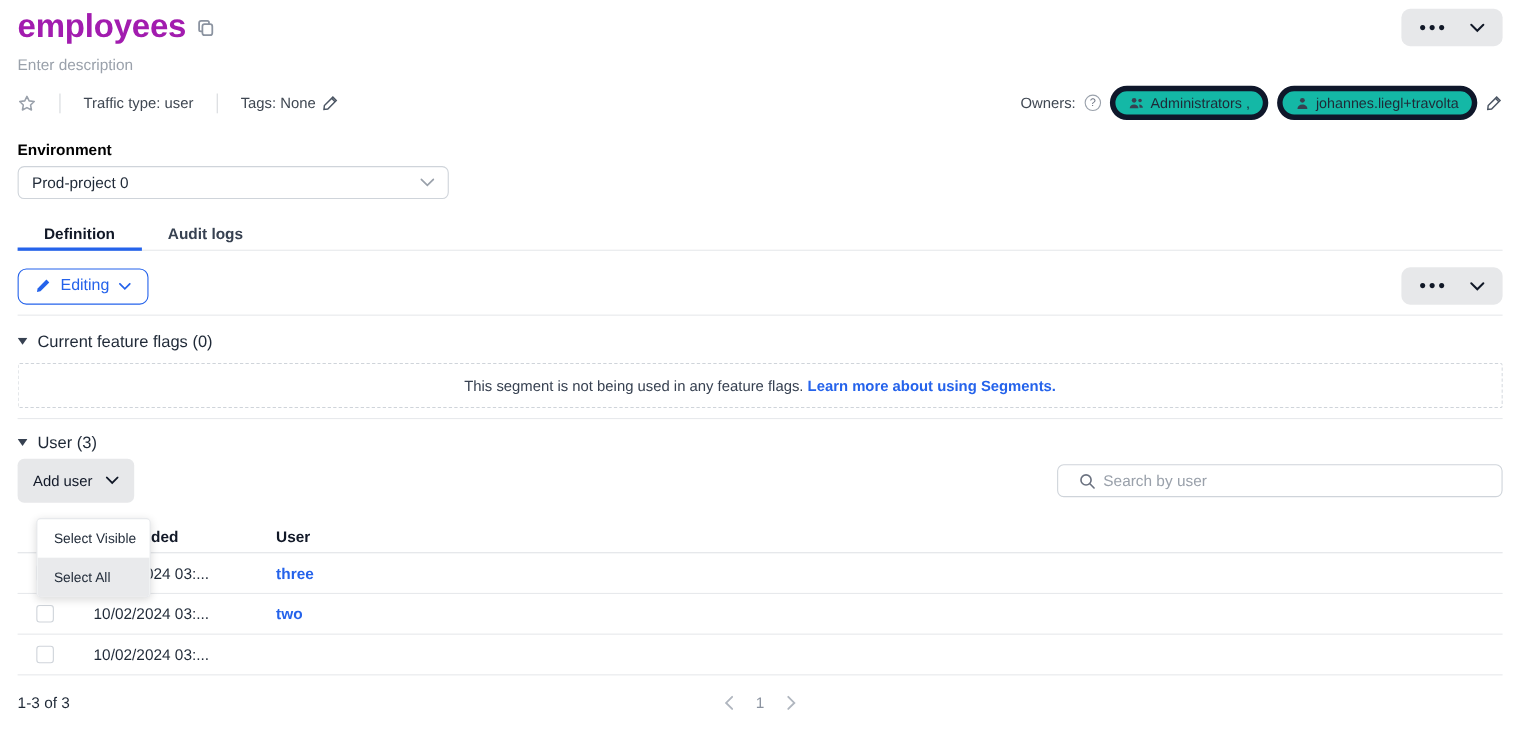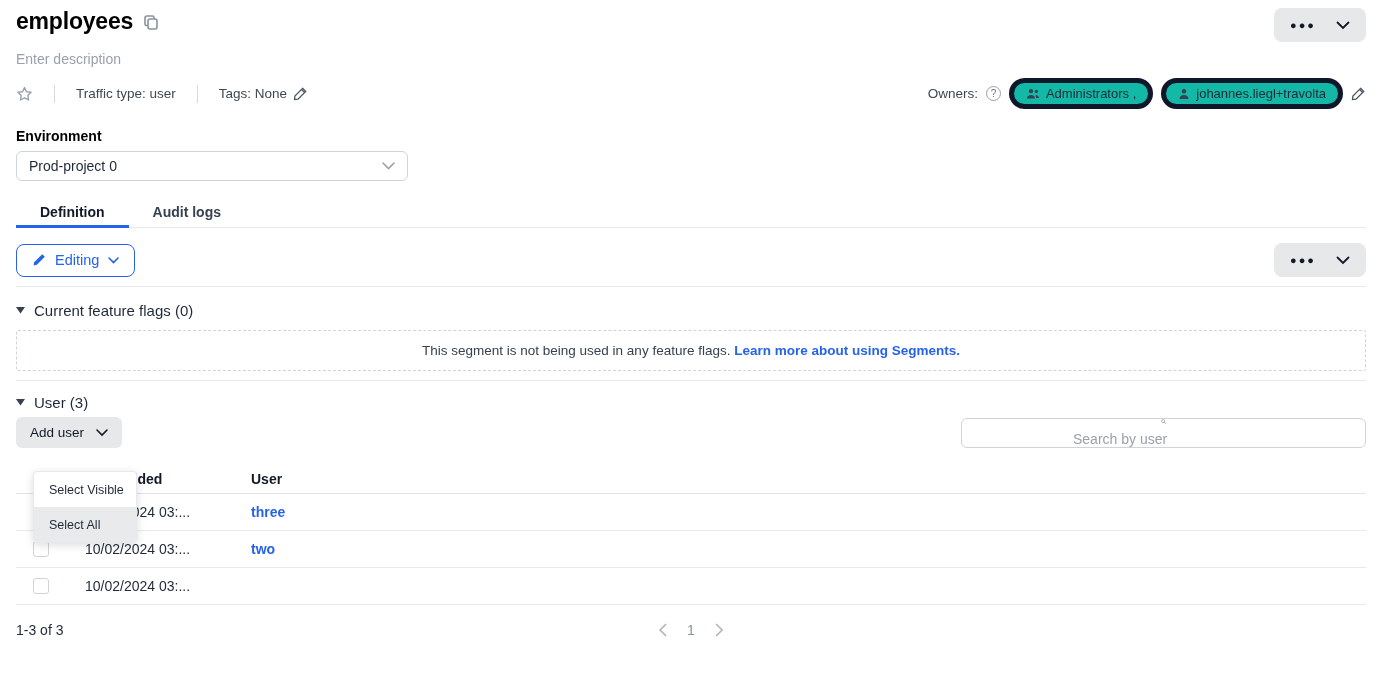--- a/index.html
+++ b/index.html
@@ -3,21 +3,21 @@
 <meta charset="utf-8">
 <style>
   * { margin:0; padding:0; box-sizing:border-box; }
   html,body { width:1382px; height:680px; background:#ffffff;
     font-family:"Liberation Sans", sans-serif; color:#1f2937; position:relative; overflow:hidden; }
   .page { padding:8px 16px 0 16px; position:relative; }
 
   
   .title-row { display:flex; justify-content:space-between; align-items:flex-start; }
   .title-left { display:flex; align-items:center; gap:10px; }
-  .page-title { font-size:23px; font-weight:700; color:#000000; letter-spacing:-0.2px; }
+  .page-title { font-size:30px; font-weight:700; color:#a21caf; letter-spacing:-0.2px; }
   .icon-btn { background:none; border:none; cursor:pointer; display:inline-flex; align-items:center; }
   .gray-split { display:inline-flex; align-items:center; background:#e7e8ea; border-radius:8px;
     height:34px; padding:0 6px; }
   .gray-split .half { border:none; background:transparent; height:34px; display:inline-flex;
     align-items:center; justify-content:center; padding:0 10px; cursor:pointer; }
   .dots { font-size:11px; font-weight:700; letter-spacing:2px; color:#111827; line-height:1; }
 
   .description { margin-top:9px; font-size:14px; color:#9aa1ab; }
 
   .meta-row { margin-top:11px; display:flex; align-items:center; justify-content:space-between; }
@@ -55,25 +55,25 @@
   .hdiv { border:none; border-top:1px solid #e7e9ec; margin-top:9px; }
 
   
   .section-heading { margin-top:15px; display:flex; align-items:center; gap:9px; font-size:15px;
     color:#1f2937; cursor:pointer; }
   .dashed-box { margin-top:11px; border:1px dashed #cfd4da; border-radius:2px; padding:12px 10px;
     text-align:center; font-size:13.5px; color:#374151; }
   .dashed-box a { color:#2563eb; font-weight:700; text-decoration:none; cursor:pointer; }
 
   .user-tools { margin-top:6px; display:flex; justify-content:space-between; align-items:center; }
-  .add-user-btn { display:inline-flex; align-items:center; gap:12px; height:31px; padding:0 14px;
+  .add-user-btn { display:inline-flex; align-items:center; gap:12px; height:40px; padding:0 14px;
     background:#e7e8ea; border:none; border-radius:6px; font-size:13.5px; color:#111827; cursor:pointer;
     font-family:inherit; }
   .search-box { width:405px; height:30px; border:1px solid #cfd4da; border-radius:6px; display:flex;
-    align-items:center; gap:7px; padding:0 19px; background:#fff;flex-direction:column; }
+    align-items:center; gap:7px; padding:0 19px; background:#fff; }
   .search-box input { border:none; outline:none; flex:1; font-size:14px; font-family:inherit;
     color:#1f2937; background:transparent; }
   .search-box input::placeholder { color:#9aa1ab; }
 
   
   .table { margin-top:16px; }
   .trow { display:grid; grid-template-columns:69px 166px 1fr; align-items:center; }
   .thead { height:30px; font-size:14px; font-weight:700; color:#111827; border-bottom:1px solid #e0e3e7; }
   .tbody-row { height:37px; border-bottom:1px solid #e7e9ec; font-size:14px; color:#1f2937; }
   .cell-check { padding-left:17px; display:flex; align-items:center; }

